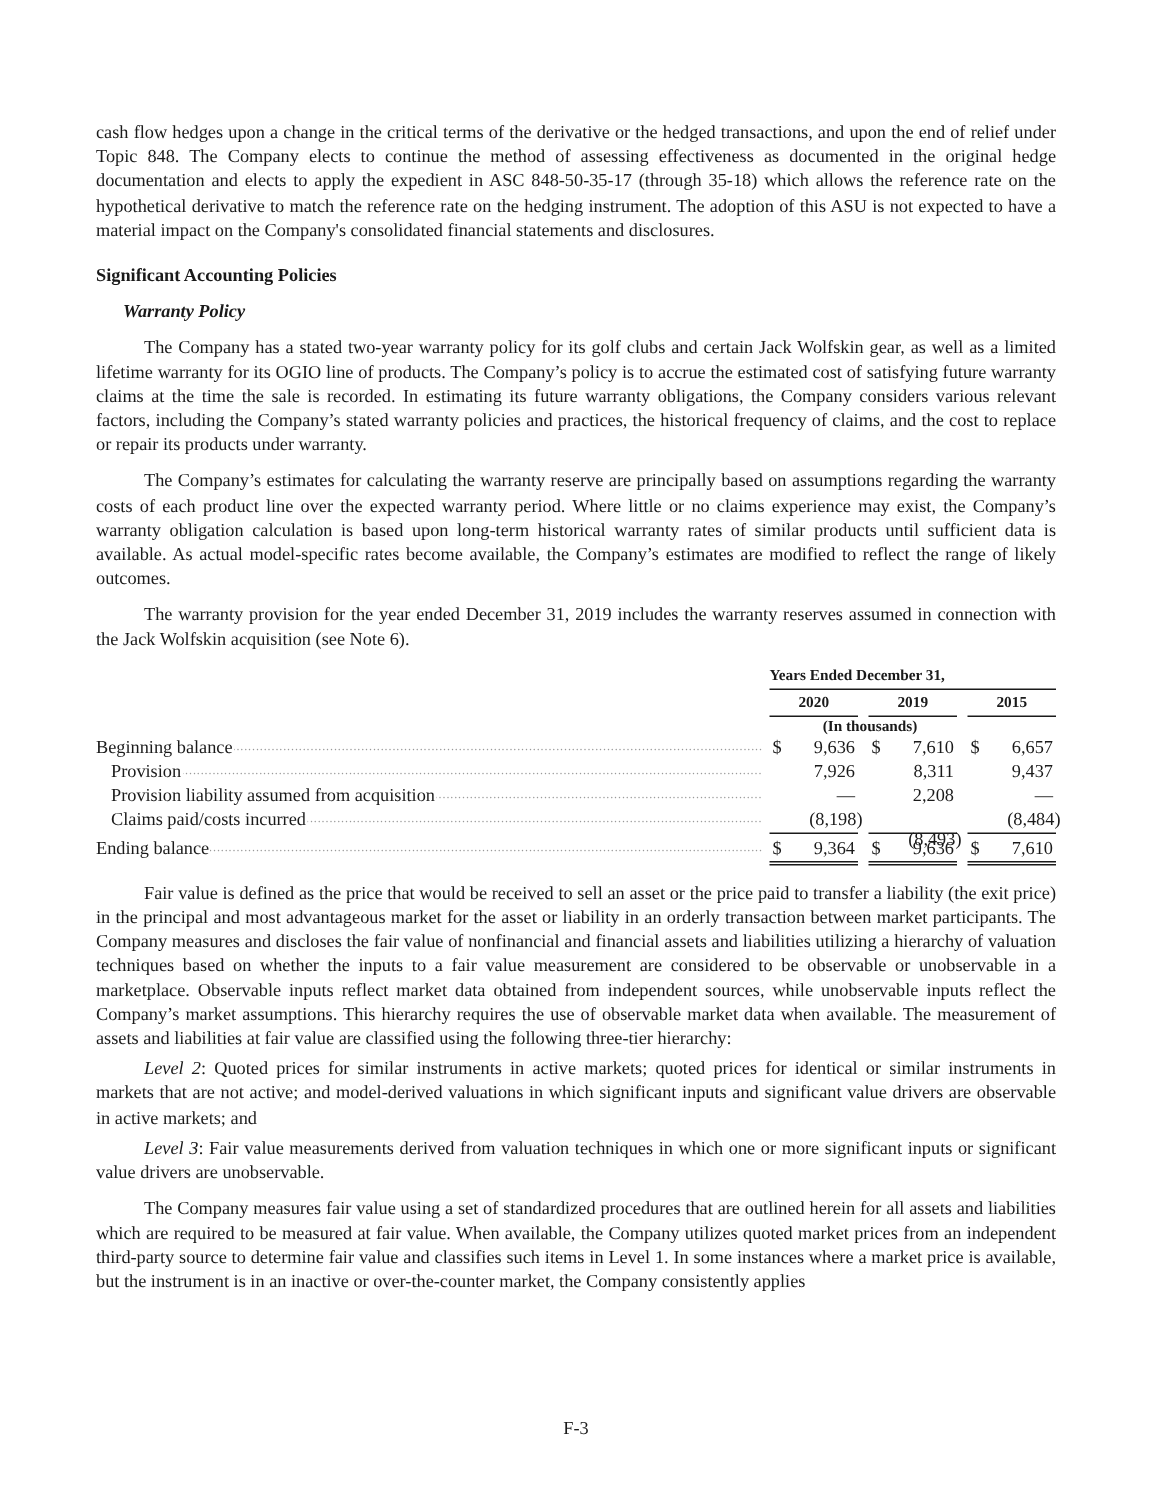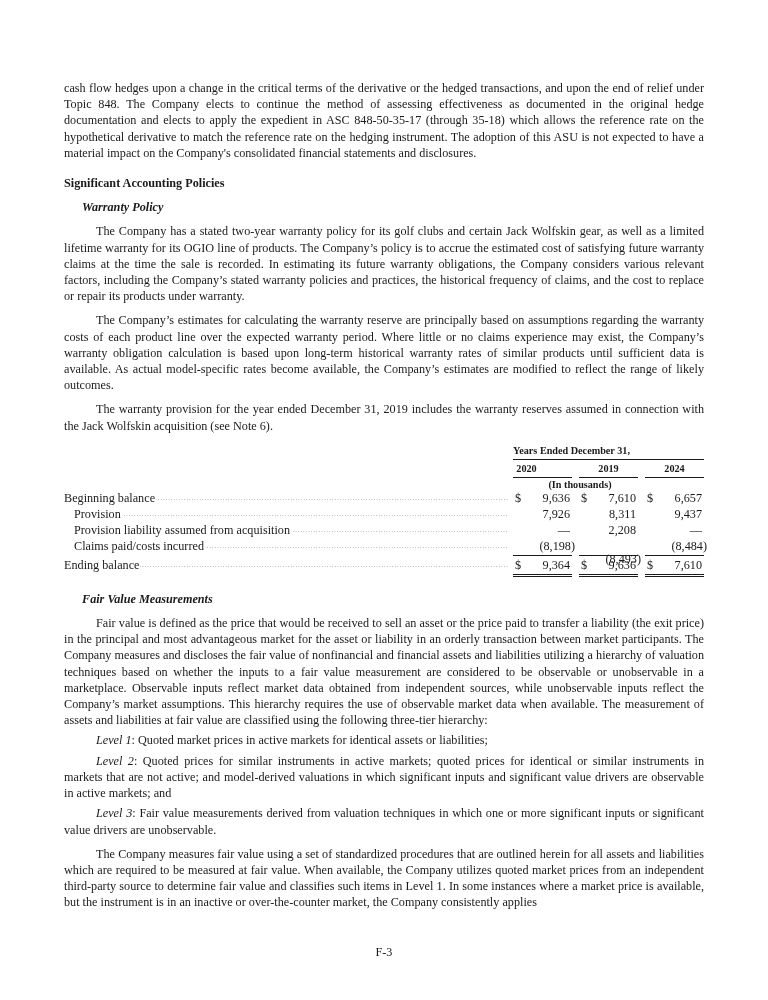--- a/index.html
+++ b/index.html
@@ -47,23 +47,23 @@
   <h4 class="gap">Warranty Policy</h4>
 
   <p class="indent gap">The Company has a stated two-year warranty policy for its golf clubs and certain Jack Wolfskin gear, as well as a limited lifetime warranty for its OGIO line of products. The Company’s policy is to accrue the estimated cost of satisfying future warranty claims at the time the sale is recorded. In estimating its future warranty obligations, the Company considers various relevant factors, including the Company’s stated warranty policies and practices, the historical frequency of claims, and the cost to replace or repair its products under warranty.</p>
   <p class="indent gap">The Company’s estimates for calculating the warranty reserve are principally based on assumptions regarding the warranty costs of each product line over the expected warranty period. Where little or no claims experience may exist, the Company’s warranty obligation calculation is based upon long-term historical warranty rates of similar products until sufficient data is available. As actual model-specific rates become available, the Company’s estimates are modified to reflect the range of likely outcomes.</p>
   <p class="indent gap">The warranty provision for the year ended December 31, 2019 includes the warranty reserves assumed in connection with the Jack Wolfskin acquisition (see Note 6).</p>
 
   <div class="tbl">
     <div class="tbl-head">
       <div class="hdr-title">Years Ended December 31,</div>
       <div class="hdr-rule"></div>
-      <div class="yr" style="left:433px;width:59px;">2020</div>
+      <div class="yr" style="left:449px;width:59px;">2020</div>
       <div class="yr" style="left:515px;width:59px;">2019</div>
-      <div class="yr" style="left:581px;width:59px;">2024</div>
+      <div class="yr" style="left:581px;width:59px;">2015</div>
       <div class="yr-rule" style="left:449px;width:59px;"></div>
       <div class="yr-rule" style="left:515px;width:59px;"></div>
       <div class="yr-rule" style="left:581px;width:59px;"></div>
       <div class="unit">(In thousands)</div>
     </div>
 
     <div id="table-body">
         <div class="row">
           <div class="lbl" style="position: absolute;"><span class="dots">........................................................................................................................................................................................................</span><span class="lbl-text">Beginning balance</span></div>
           <div class="cell" style="left: 449px; width: 59px;">
@@ -142,23 +142,21 @@
           <div class="cell" style="left: 581px; width: 59px;">
             <span class="cur" style="left: 2px;">$</span>
             <span class="val" style="right: 2px;">7,610</span>
           </div>
           <div class="dbl-rule" style="left: 581px; width: 59px; top: 17px;"></div>
         </div>
         <div style="height: 6px;"></div>
       </div>
   </div>
 
-  <h4 style="margin-top:12px;">Fair Value Measurements</h4>
   <p class="indent gap">Fair value is defined as the price that would be received to sell an asset or the price paid to transfer a liability (the exit price) in the principal and most advantageous market for the asset or liability in an orderly transaction between market participants. The Company measures and discloses the fair value of nonfinancial and financial assets and liabilities utilizing a hierarchy of valuation techniques based on whether the inputs to a fair value measurement are considered to be observable or unobservable in a marketplace. Observable inputs reflect market data obtained from independent sources, while unobservable inputs reflect the Company’s market assumptions. This hierarchy requires the use of observable market data when available. The measurement of assets and liabilities at fair value are classified using the following three-tier hierarchy:</p>
 
-  <p class="indent" style="margin-top:4px;"><span class="italic">Level 1</span><span>: Quoted market prices in active markets for identical assets or liabilities;</span></p>
   <p class="indent" style="margin-top:4px;"><span class="italic">Level 2</span><span>: Quoted prices for similar instruments in active markets; quoted prices for identical or similar instruments in markets that are not active; and model-derived valuations in which significant inputs and significant value drivers are observable in active markets; and</span></p>
   <p class="indent" style="margin-top:4px;"><span class="italic">Level 3</span><span>: Fair value measurements derived from valuation techniques in which one or more significant inputs or significant value drivers are unobservable.</span></p>
 
   <p class="indent gap">The Company measures fair value using a set of standardized procedures that are outlined herein for all assets and liabilities which are required to be measured at fair value. When available, the Company utilizes quoted market prices from an independent third-party source to determine fair value and classifies such items in Level 1. In some instances where a market price is available, but the instrument is in an inactive or over-the-counter market, the Company consistently applies</p>
 </div>
 
 <div class="footer">F-3</div>
 
 </body></html>

